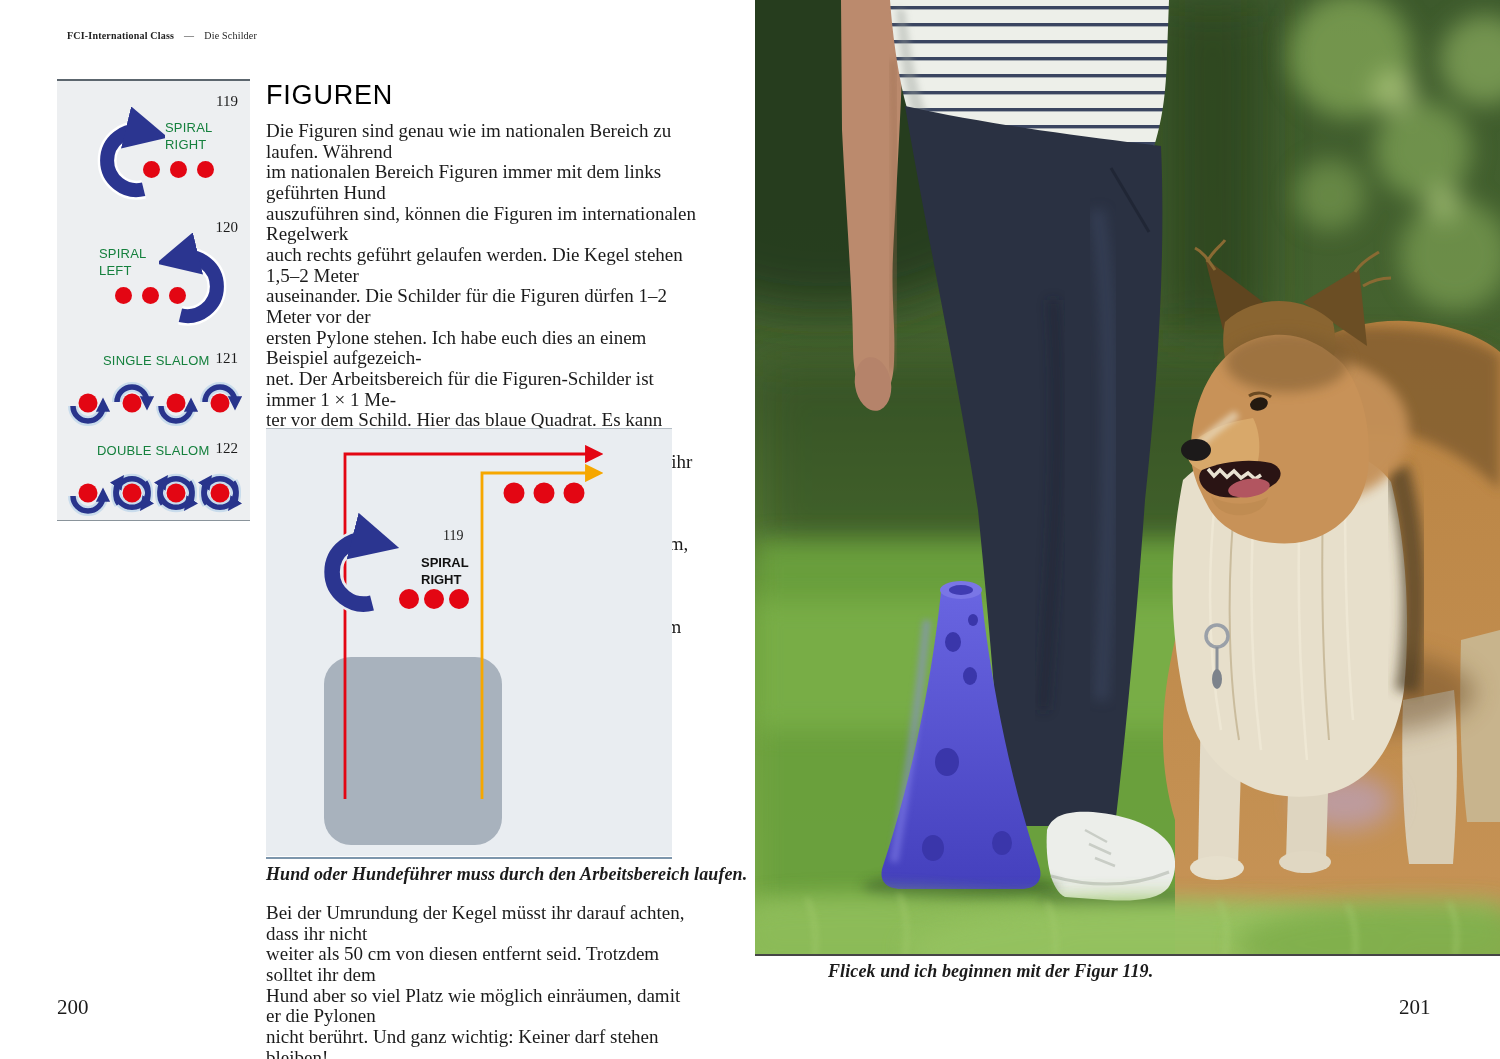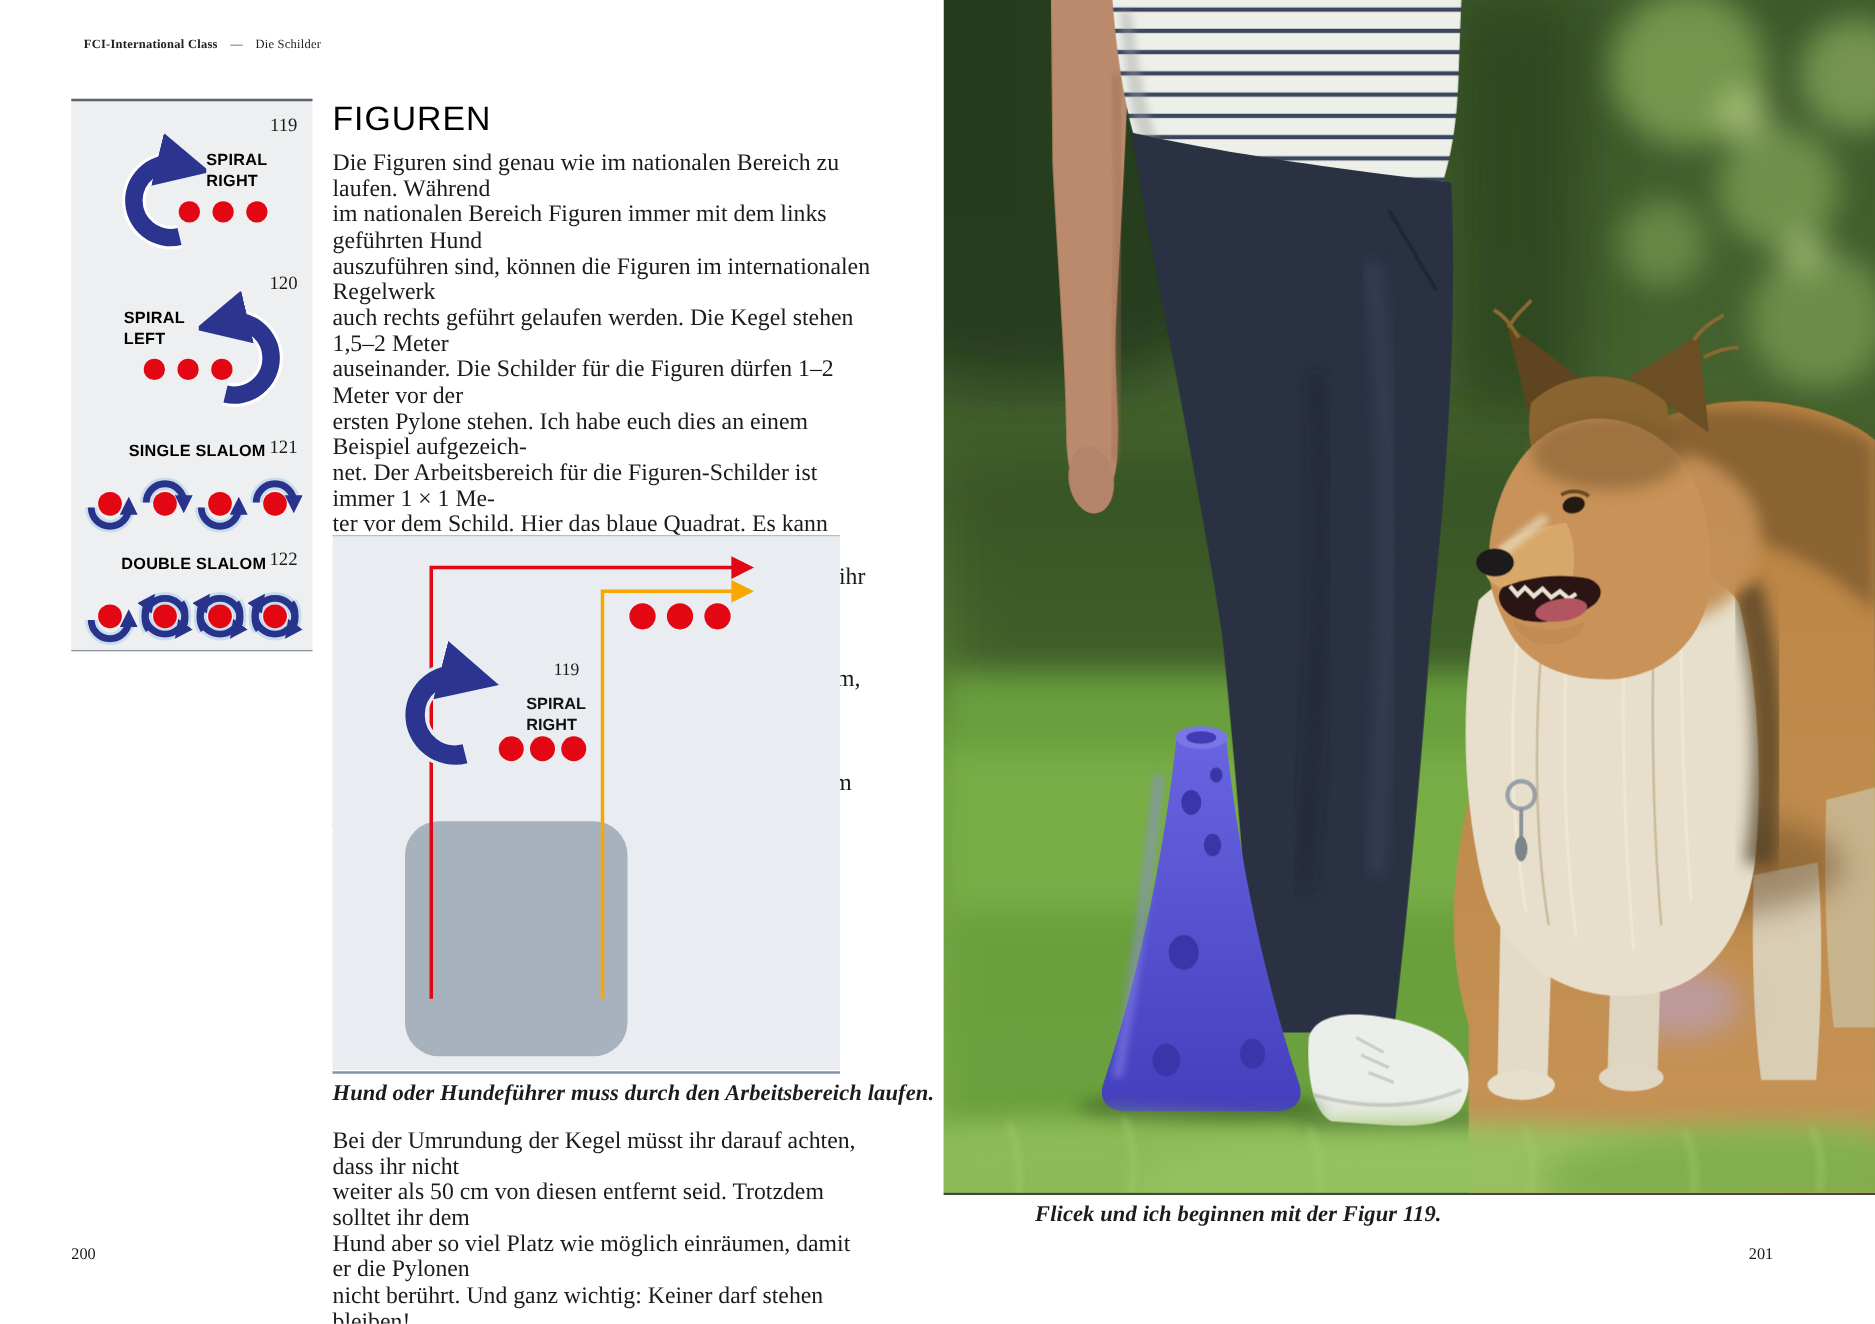--- a/index.html
+++ b/index.html
@@ -16,22 +16,22 @@
   .page-header .sep { padding:0 10px; color:#333; }
 
   .signs-panel {
     left:57px; top:79px; width:193px; height:442px;
     background:#edeff1;
     border-top:2px solid #5c666e;
     border-bottom:1px solid #8a949b;
   }
   .sign-number { font-size:15px; color:#1b1b1b; }
   .sign-label {
-    font-family:"Liberation Sans", sans-serif; font-weight:bold;
-    font-size:13px; line-height:1.32; color:#000000; letter-spacing:.2px;
+    font-family:"Liberation Sans", sans-serif; font-weight:normal;
+    font-size:13px; line-height:1.32; color:#15803d; letter-spacing:.2px;
   }
   .dots-row { display:flex; gap:10px; }
   .dot { width:17px; height:17px; border-radius:50%; background:#e30613; }
 
   .section-heading {
     left:266px; top:80px;
     font-family:"Liberation Sans", sans-serif;
     font-size:27px; font-weight:400; letter-spacing:.8px; color:#000000;
   }
   .body-text {
@@ -44,21 +44,21 @@
   .course-diagram {
     left:266px; top:428px; width:406px; height:428px;
     background:#e9edf1; border-top:1.5px solid #b5bec5;
   }
   .caption-rule { left:266px; top:857px; width:406px; height:1.5px; background:#7d96ac; }
   .figure-caption {
     font-style:italic; font-weight:bold; font-size:18px; color:#1b1b1b; letter-spacing:.1px;
   }
   .caption-left { left:266px; top:864px; }
 
-  .page-number { font-size:13px; color:#1b1b1b; }
+  .page-number { font-size:21px; color:#1b1b1b; }
   .pn-left  { left:57px;  top:995px; }
   .pn-right { left:1399px; top:995px;text-align:right; }
 
   
   .photo-frame {
     left:755px; top:0; width:745px; height:956px;
     border-bottom:2px solid #454545; overflow:hidden; background:#4a6b2f;
   }
   .photo-frame svg { display:block; }
   .caption-right { left:828px; top:961px; }

